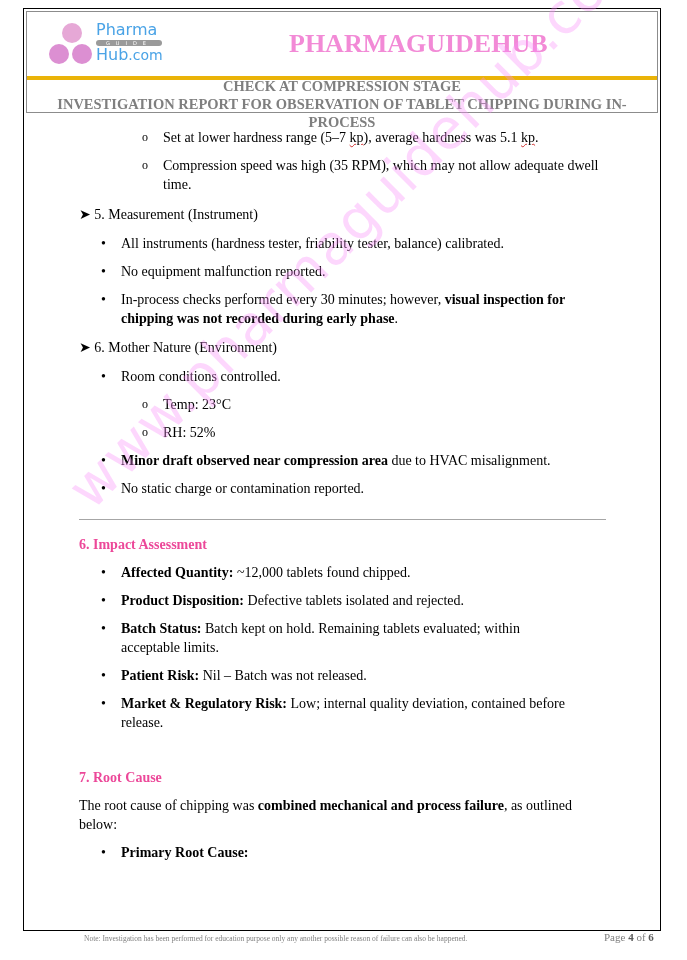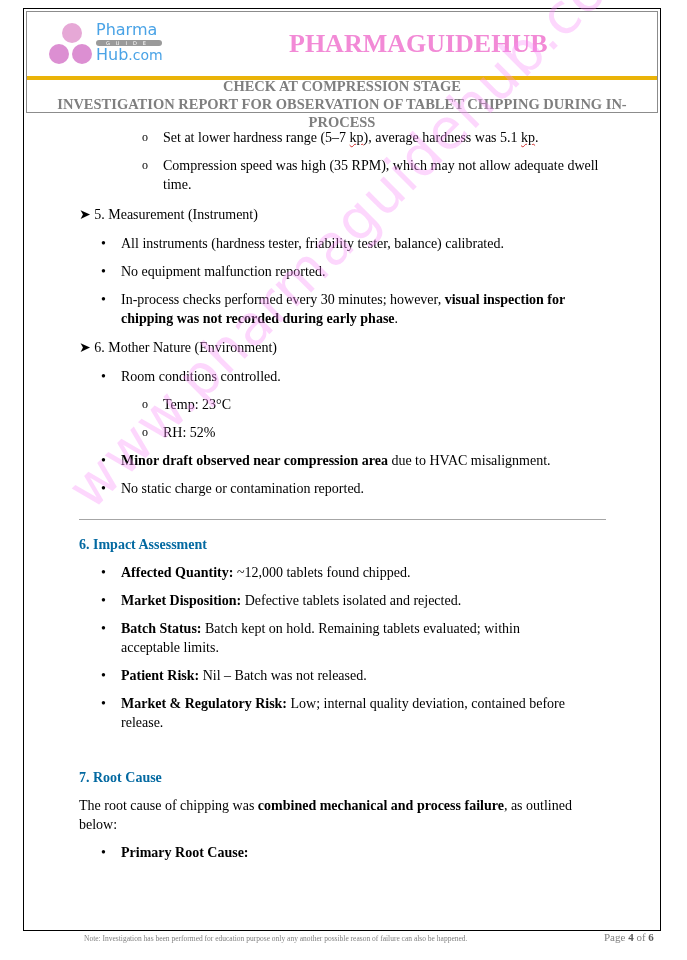--- a/index.html
+++ b/index.html
@@ -30,21 +30,21 @@
                   font-size: 14.5px; font-weight: bold; color: #7f7f7f; line-height: 18px; }
   .content { position: absolute; left: 79px; top: 125px; width: 540px; font-size: 14px; line-height: 19px; }
   .row { position: absolute; left: 0; white-space: nowrap; }
   .b { font-weight: bold; }
   .circ { position: absolute; left: 63px; font-size: 12px; }
   .sub-text { position: absolute; left: 84px; width: 450px; white-space: normal; }
   .bullet { position: absolute; left: 22px; font-size: 14px; }
   .btext { position: absolute; left: 42px; width: 460px; white-space: normal; }
   .sq { text-decoration: underline wavy #d03030; text-decoration-thickness: 1px; }
   .heading { font-weight: normal; }
-  .sec-head { color: #0369a1; font-weight: bold; }
+  .sec-head { color: #ec4899; font-weight: bold; }
   .divider { position: absolute; left: 79px; top: 519px; width: 527px; height: 0;
              border-top: 1.5px solid #a6a6a6; }
   .watermark { position: absolute; left: 55px; top: 475px; width: 680px; font-family: "DejaVu Sans", sans-serif;
                font-size: 56px; color: rgba(248, 140, 248, 0.35); transform: rotate(-45deg);
                transform-origin: 0 0; white-space: nowrap; pointer-events: none; letter-spacing: 1px; }
   .footer-note { position: absolute; left: 84px; top: 934px; font-size: 7.5px; color: #7f7f7f; }
   .footer-page { position: absolute; left: 604px; top: 931px; font-size: 11px; color: #7f7f7f; }
   .footer-page b { color: #595959; }
 </style>
 </head>
@@ -117,21 +117,21 @@
     <span class="btext">No static charge or contamination reported.</span>
   </div>
 
   <div class="row sec-head" style="top:410px; left:0;">6. Impact Assessment</div>
   <div class="row" style="top:438px;">
     <span class="bullet">•</span>
     <span class="btext"><b>Affected Quantity:</b><span> ~12,000 tablets found chipped.</span></span>
   </div>
   <div class="row" style="top:466px;">
     <span class="bullet">•</span>
-    <span class="btext"><b>Market Disposition:</b><span> Defective tablets isolated and rejected.</span></span>
+    <span class="btext"><b>Product Disposition:</b><span> Defective tablets isolated and rejected.</span></span>
   </div>
   <div class="row" style="top:494px;">
     <span class="bullet">•</span>
     <span class="btext"><b>Batch Status:</b><span> Batch kept on hold. Remaining tablets evaluated; within acceptable limits.</span></span>
   </div>
   <div class="row" style="top:541px;">
     <span class="bullet">•</span>
     <span class="btext"><b>Patient Risk:</b><span> Nil – Batch was not released.</span></span>
   </div>
   <div class="row" style="top:569px;">

